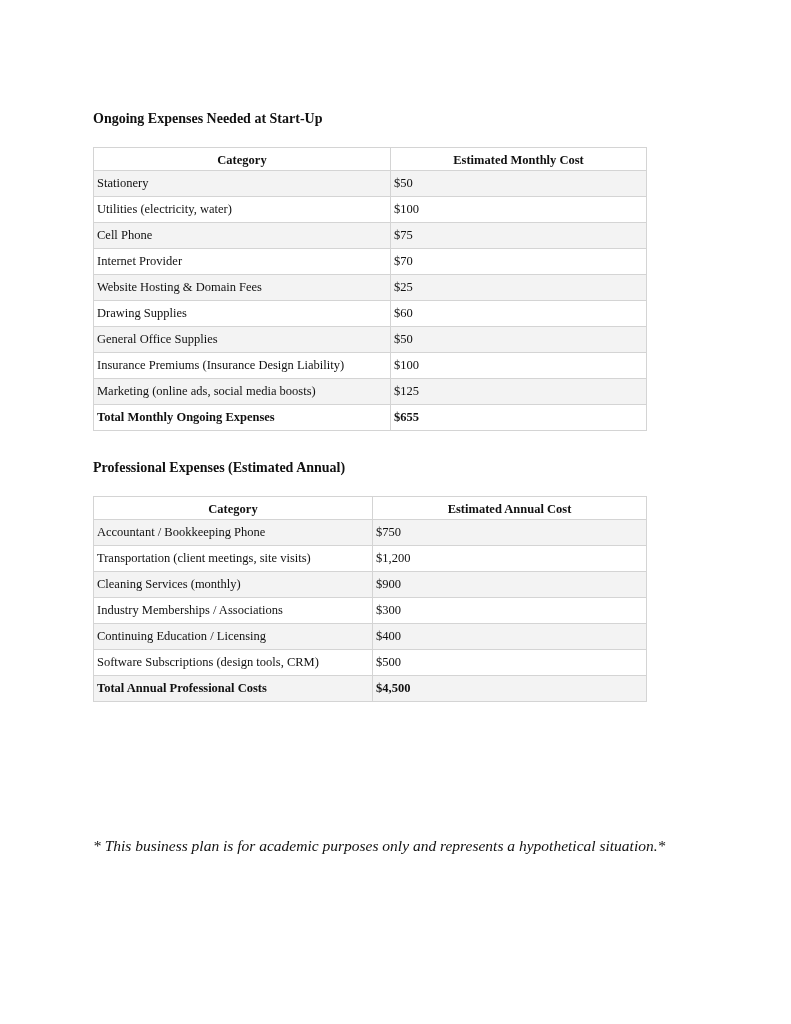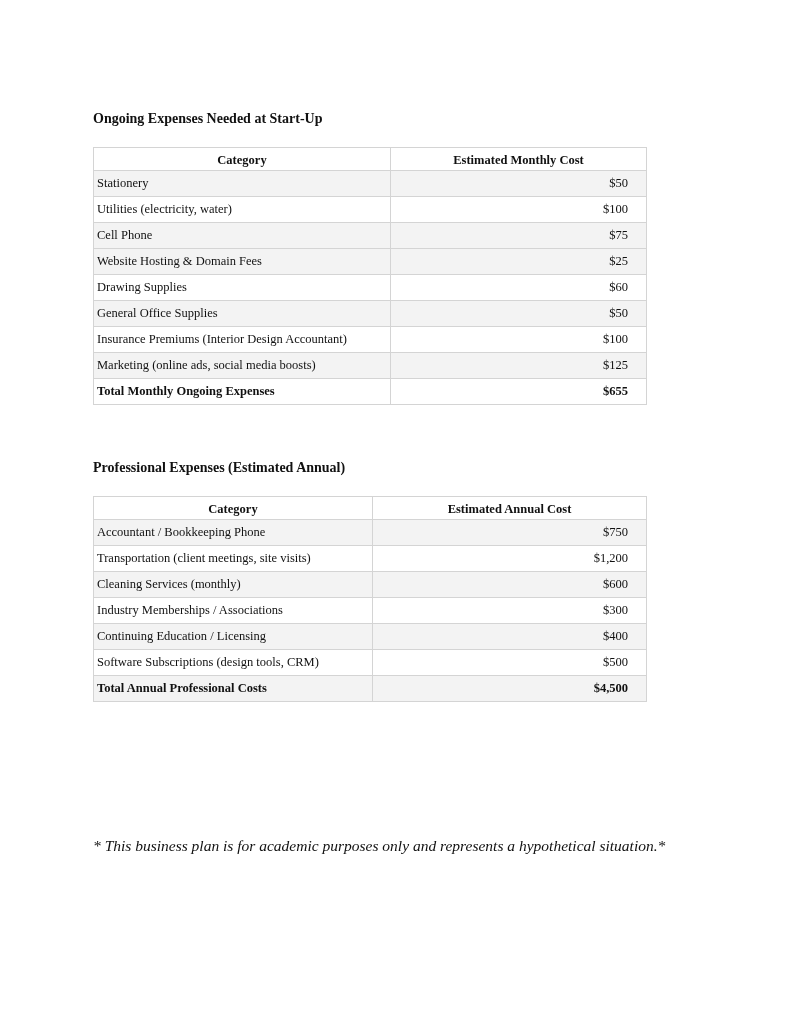--- a/index.html
+++ b/index.html
@@ -16,21 +16,21 @@
     border-collapse: collapse; font-size: 12.5px;
   }
   table.exp th, table.exp td {
     border: 1px solid #d4d4d4; padding: 0 3px; line-height: 1;
   }
   table.exp th {
     height: 19px; font-weight: bold; text-align: center; background: #fff;
     padding-top: 3px; vertical-align: middle;
   }
   table.exp td { height: 25px; vertical-align: middle; }
-  table.exp td.cost { text-align: right; padding-right: 18px; }
+  table.exp td.cost { padding-right: 18px; }
   table.exp tr.alt td { background: #f3f3f3; }
   table.exp tr.total td { font-weight: bold; }
   #t1 { top: 147px; }
   #t1 col.c1 { width: 297px; }
   #t2 { top: 496px; }
   #t2 col.c1 { width: 279px; }
   .disclaimer {
     position: absolute; left: 93px; top: 836px; margin: 0;
     font-size: 15.5px; font-style: italic; line-height: 20px; text-align: center;
   }
@@ -57,34 +57,38 @@
         <td class="cost">$50</td>
       </tr>
     <tr>
         <td>Utilities (electricity, water)</td>
         <td class="cost">$100</td>
       </tr>
     <tr class="alt">
         <td>Cell Phone</td>
         <td class="cost">$75</td>
       </tr>
+    <tr>
+        <td>Internet Provider</td>
+        <td class="cost">$70</td>
+      </tr>
     <tr class="alt">
         <td>Website Hosting &amp; Domain Fees</td>
         <td class="cost">$25</td>
       </tr>
     <tr>
         <td>Drawing Supplies</td>
         <td class="cost">$60</td>
       </tr>
     <tr class="alt">
         <td>General Office Supplies</td>
         <td class="cost">$50</td>
       </tr>
     <tr>
-        <td>Insurance Premiums (Interior Design Accountant)</td>
+        <td>Insurance Premiums (Insurance Design Liability)</td>
         <td class="cost">$100</td>
       </tr>
     <tr class="alt">
         <td>Marketing (online ads, social media boosts)</td>
         <td class="cost">$125</td>
       </tr>
     <tr class="total">
         <td>Total Monthly Ongoing Expenses</td>
         <td class="cost">$655</td>
       </tr>
@@ -108,21 +112,21 @@
     <tr class="alt">
         <td>Accountant / Bookkeeping Phone</td>
         <td class="cost">$750</td>
       </tr>
     <tr>
         <td>Transportation (client meetings, site visits)</td>
         <td class="cost">$1,200</td>
       </tr>
     <tr class="alt">
         <td>Cleaning Services (monthly)</td>
-        <td class="cost">$600</td>
+        <td class="cost">$900</td>
       </tr>
     <tr>
         <td>Industry Memberships / Associations</td>
         <td class="cost">$300</td>
       </tr>
     <tr class="alt">
         <td>Continuing Education / Licensing</td>
         <td class="cost">$400</td>
       </tr>
     <tr>

